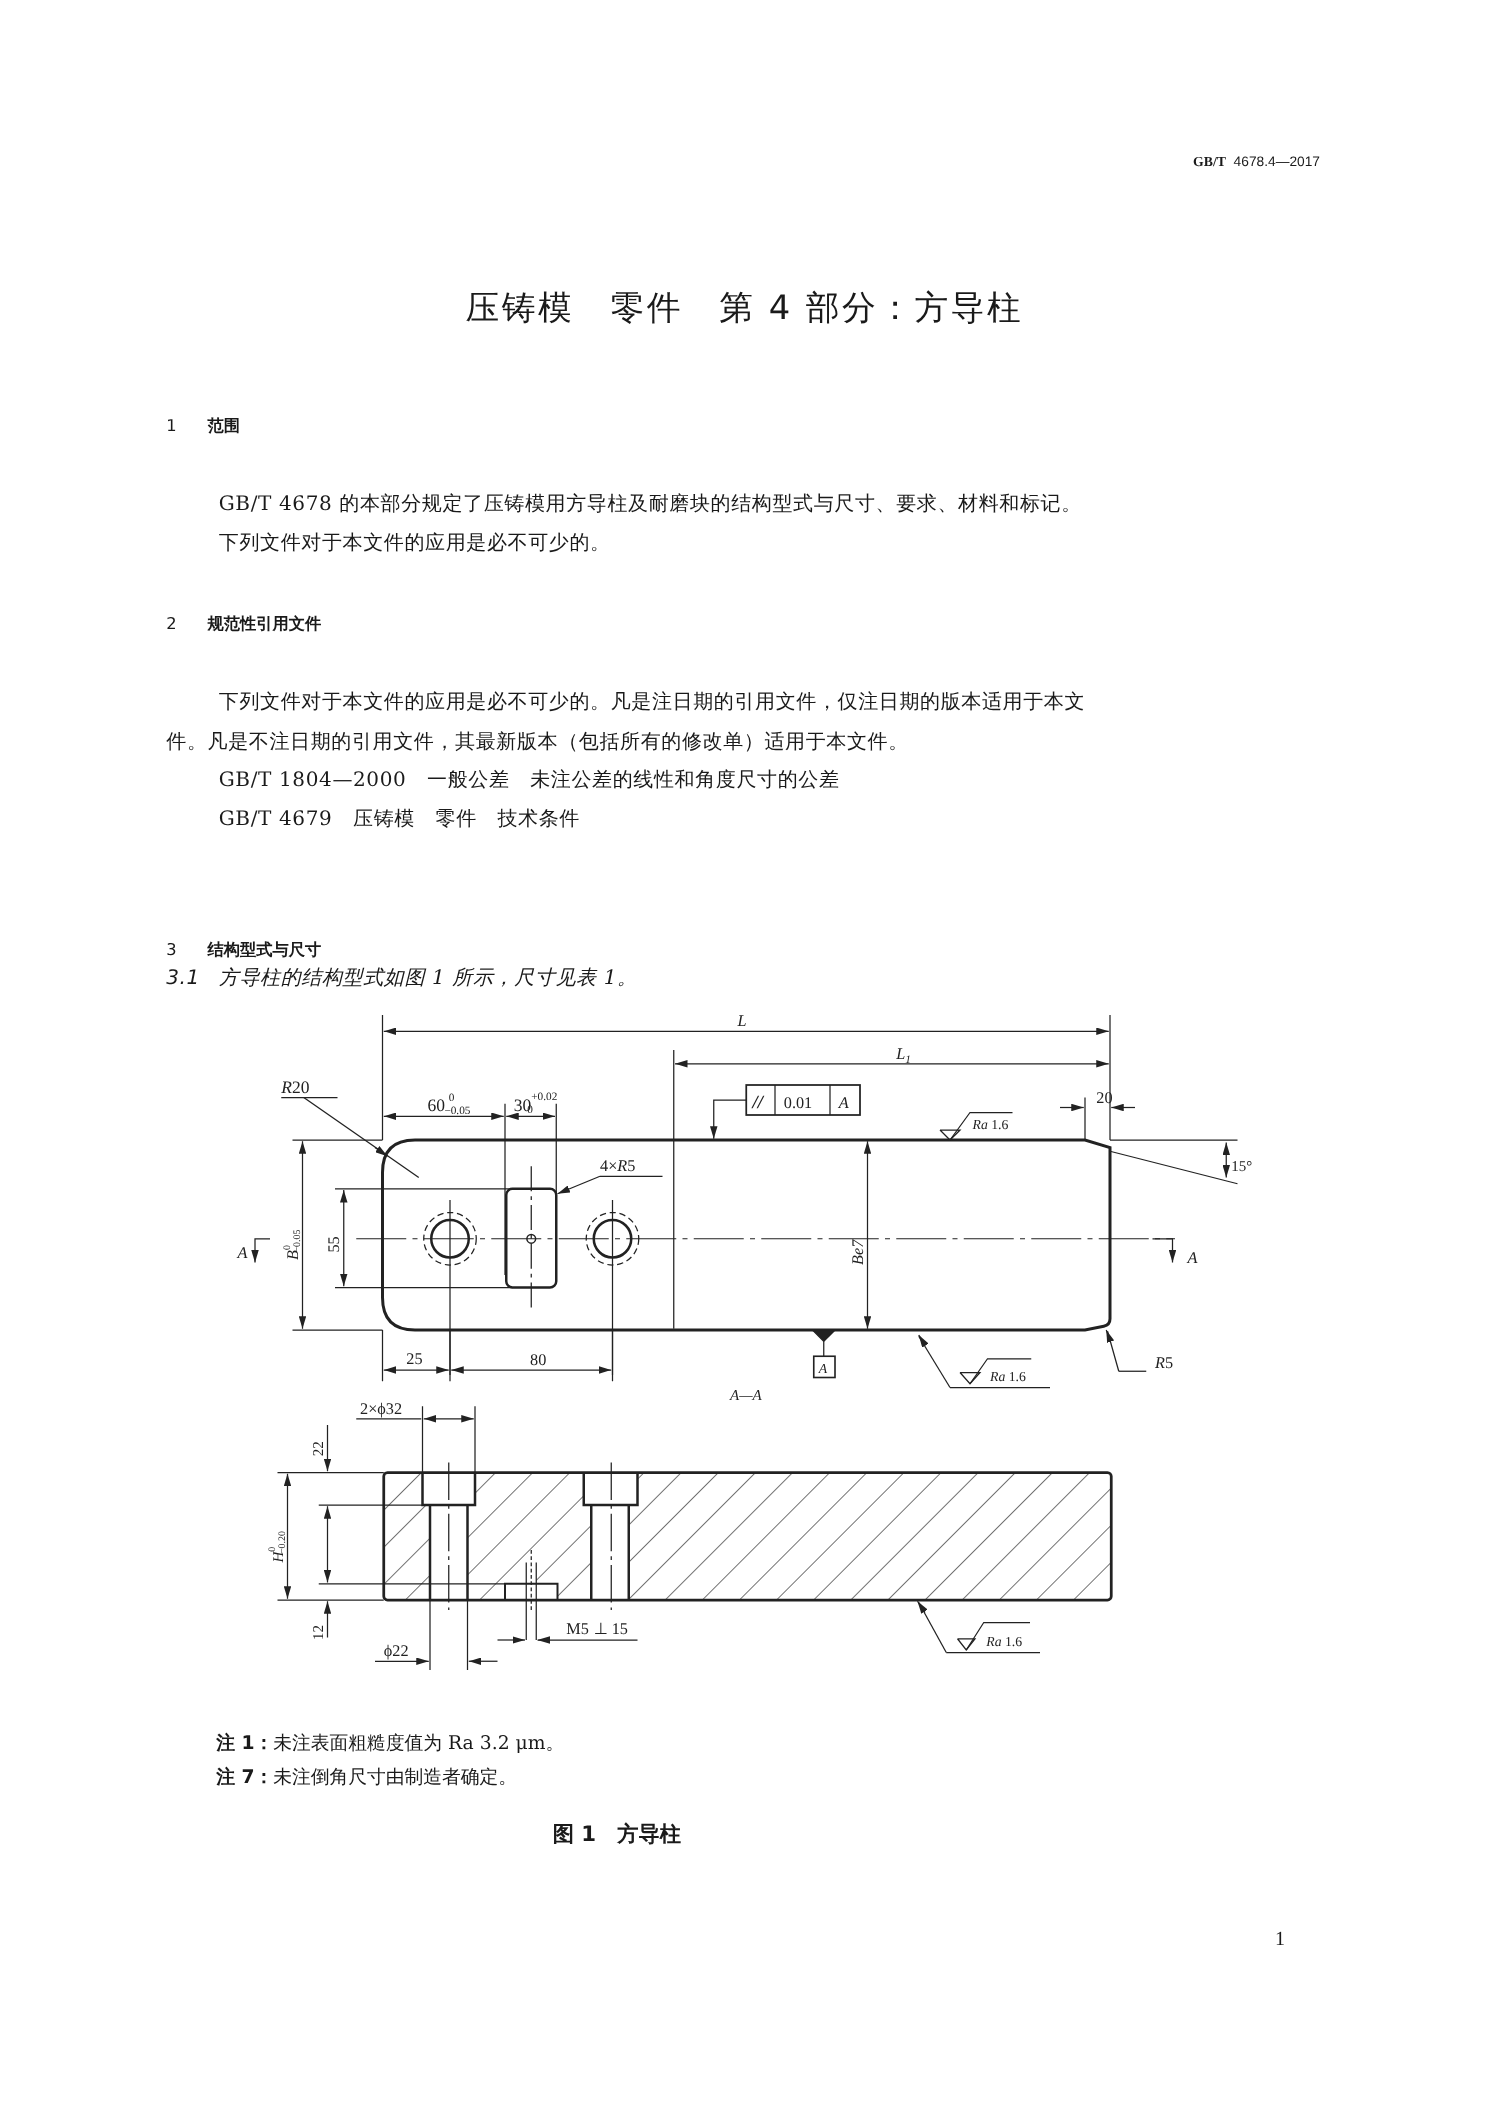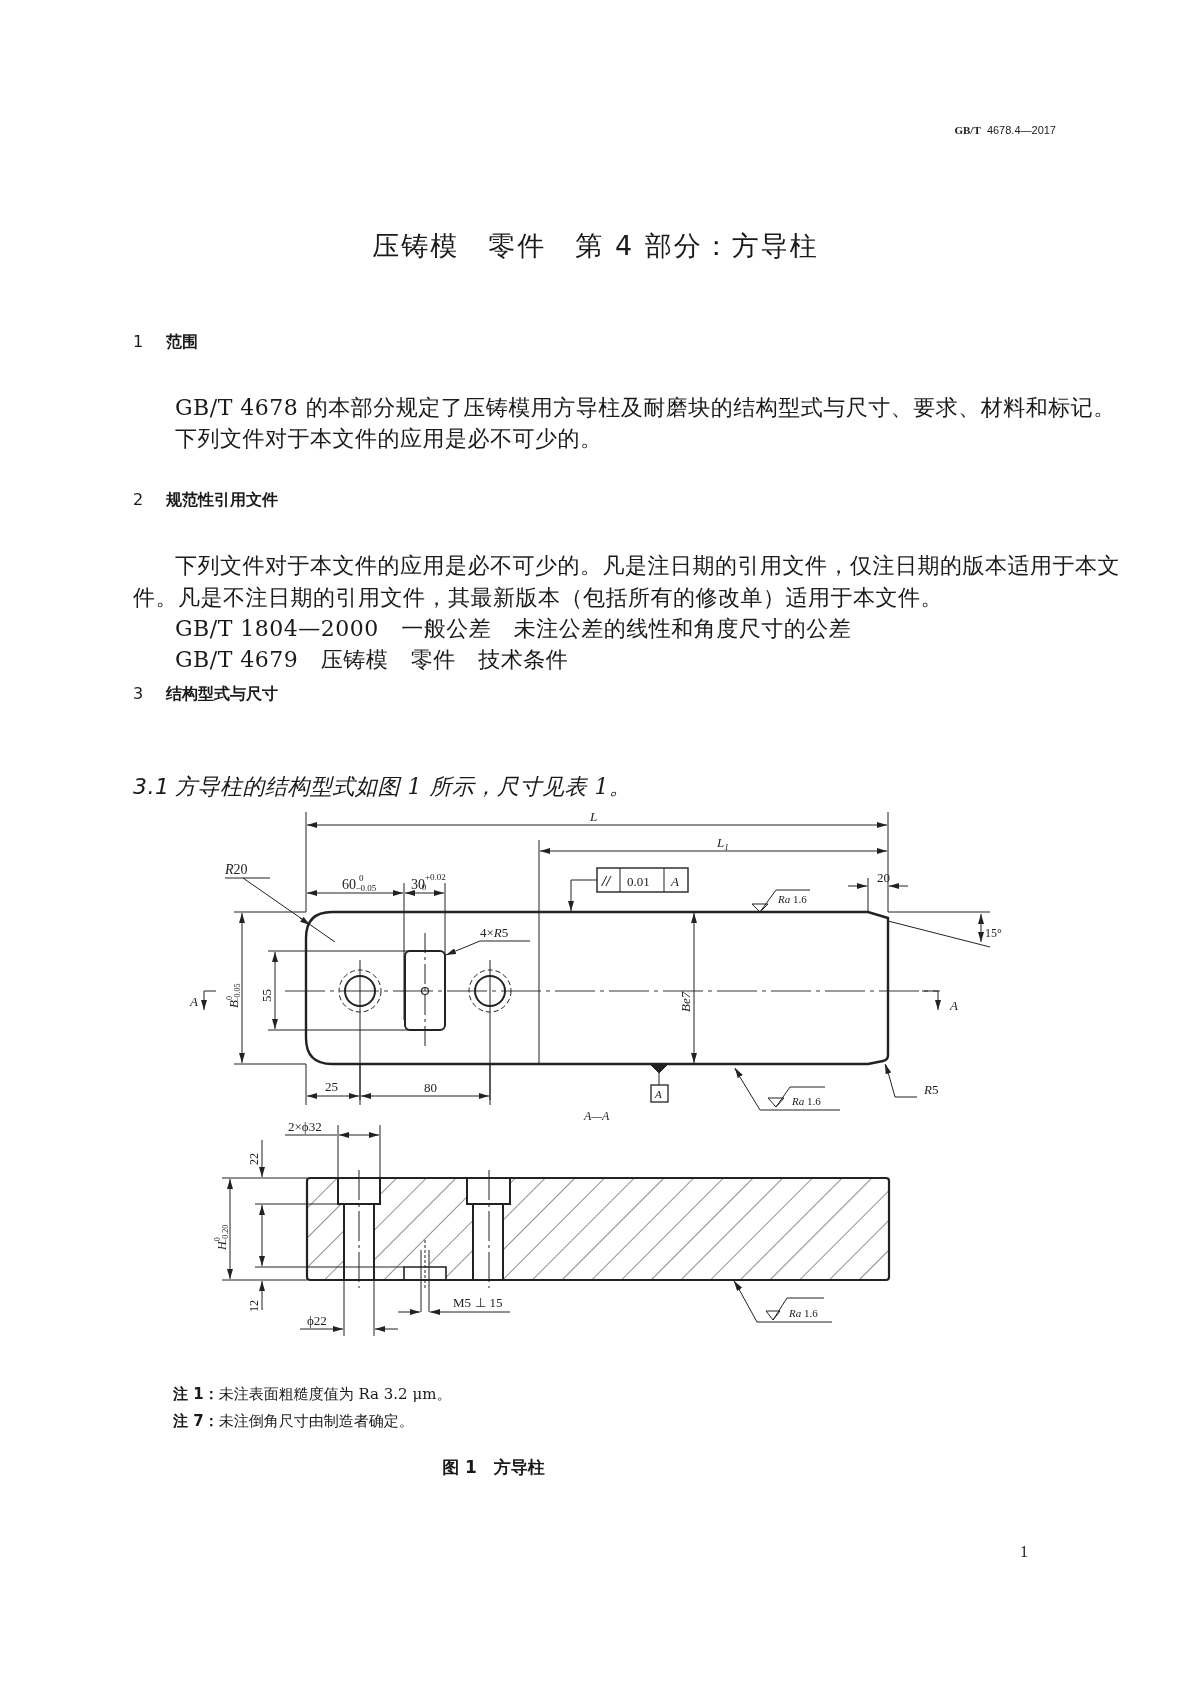--- a/index.html
+++ b/index.html
@@ -1,23 +1,23 @@
 <!DOCTYPE html>
 <html><head>
 <meta charset="utf-8">
 <style>
   html, body { margin:0; padding:0; background:#ffffff; }
   body { width:1191px; height:1684px; position:relative; overflow:hidden; color:#1a1a1a; font-family:"DejaVu Serif", serif; }
   .abs { position:absolute; white-space:nowrap; }
   .std-no { left:0; width:1056px; text-align:right; top:124px; font-size:11px; font-family:"Liberation Sans", sans-serif; }
   .std-no b { font-family:"Liberation Serif", serif; font-weight:bold; }
   .title { left:0; width:1191px; text-align:center; top:228px; font-size:27px; font-family:"DejaVu Sans", sans-serif; letter-spacing:2px; }
-  .h { font-family:"DejaVu Sans", sans-serif; font-size:16px; font-weight:bold; }
+  .h { font-family:"DejaVu Sans", sans-serif; font-size:13px; font-weight:bold; }
   .h .num { display:inline-block; width:33px; font-weight:normal; }
-  .p { font-size:22px; font-family:"DejaVu Serif", serif; letter-spacing:0.5px; }
+  .p { font-size:16px; font-family:"DejaVu Serif", serif; letter-spacing:0.5px; }
   .note { font-size:15px; font-family:"DejaVu Serif", serif; }
   .note b { font-family:"DejaVu Sans", sans-serif; }
   .caption { left:0; width:987px; text-align:center; top:1456px; font-size:17px; font-family:"DejaVu Sans", sans-serif; font-weight:bold; }
   .pageno { left:1020px; top:1543px; font-size:16px; font-family:"Liberation Serif", serif; }
   svg text { font-family:"Liberation Serif", serif; fill:#222; }
   svg .it { font-style:italic; }
 </style>
 </head>
 <body>
 
@@ -28,21 +28,21 @@
 <div class="abs h" style="left:133px; top:332px;"><span class="num">1</span><span>范围</span></div>
 <div class="abs p" style="left:175px; top:393px;">GB/T 4678 的本部分规定了压铸模用方导柱及耐磨块的结构型式与尺寸、要求、材料和标记。</div>
 <div class="abs p" style="left:175px; top:424px;">下列文件对于本文件的应用是必不可少的。</div>
 
 <div class="abs h" style="left:133px; top:490px;"><span class="num">2</span><span>规范性引用文件</span></div>
 <div class="abs p" style="left:175px; top:551px;">下列文件对于本文件的应用是必不可少的。凡是注日期的引用文件，仅注日期的版本适用于本文</div>
 <div class="abs p" style="left:133px; top:583px;">件。凡是不注日期的引用文件，其最新版本（包括所有的修改单）适用于本文件。</div>
 <div class="abs p" style="left:175px; top:614px;">GB/T 1804—2000　一般公差　未注公差的线性和角度尺寸的公差</div>
 <div class="abs p" style="left:175px; top:645px;">GB/T 4679　压铸模　零件　技术条件</div>
 
-<div class="abs h" style="left:133px; top:684px;"><span class="num">3</span><span>结构型式与尺寸</span></div>
+<div class="abs h" style="left:133px; top:751px;"><span class="num">3</span><span>结构型式与尺寸</span></div>
 <div class="abs p" style="left:133px; top:772px;font-style:italic;"><span style="font-family:'DejaVu Sans',sans-serif; display:inline-block; width:42px;">3.1</span><span>方导柱的结构型式如图 1 所示，尺寸见表 1。</span></div>
 
 <svg class="abs" style="left:0; top:0;" width="1191" height="1684">
   <defs>
     <marker id="arr" viewBox="0 0 10 6" refX="10" refY="3" markerWidth="10" markerHeight="6" orient="auto-start-reverse">
       <path d="M0,0 L10,3 L0,6 z" fill="#222"></path>
     </marker>
     <pattern id="hatch" patternUnits="userSpaceOnUse" width="21" height="21" patternTransform="rotate(45)">
       <line x1="0" y1="0" x2="0" y2="21" stroke="#333" stroke-width="1.1"></line>
     </pattern>

